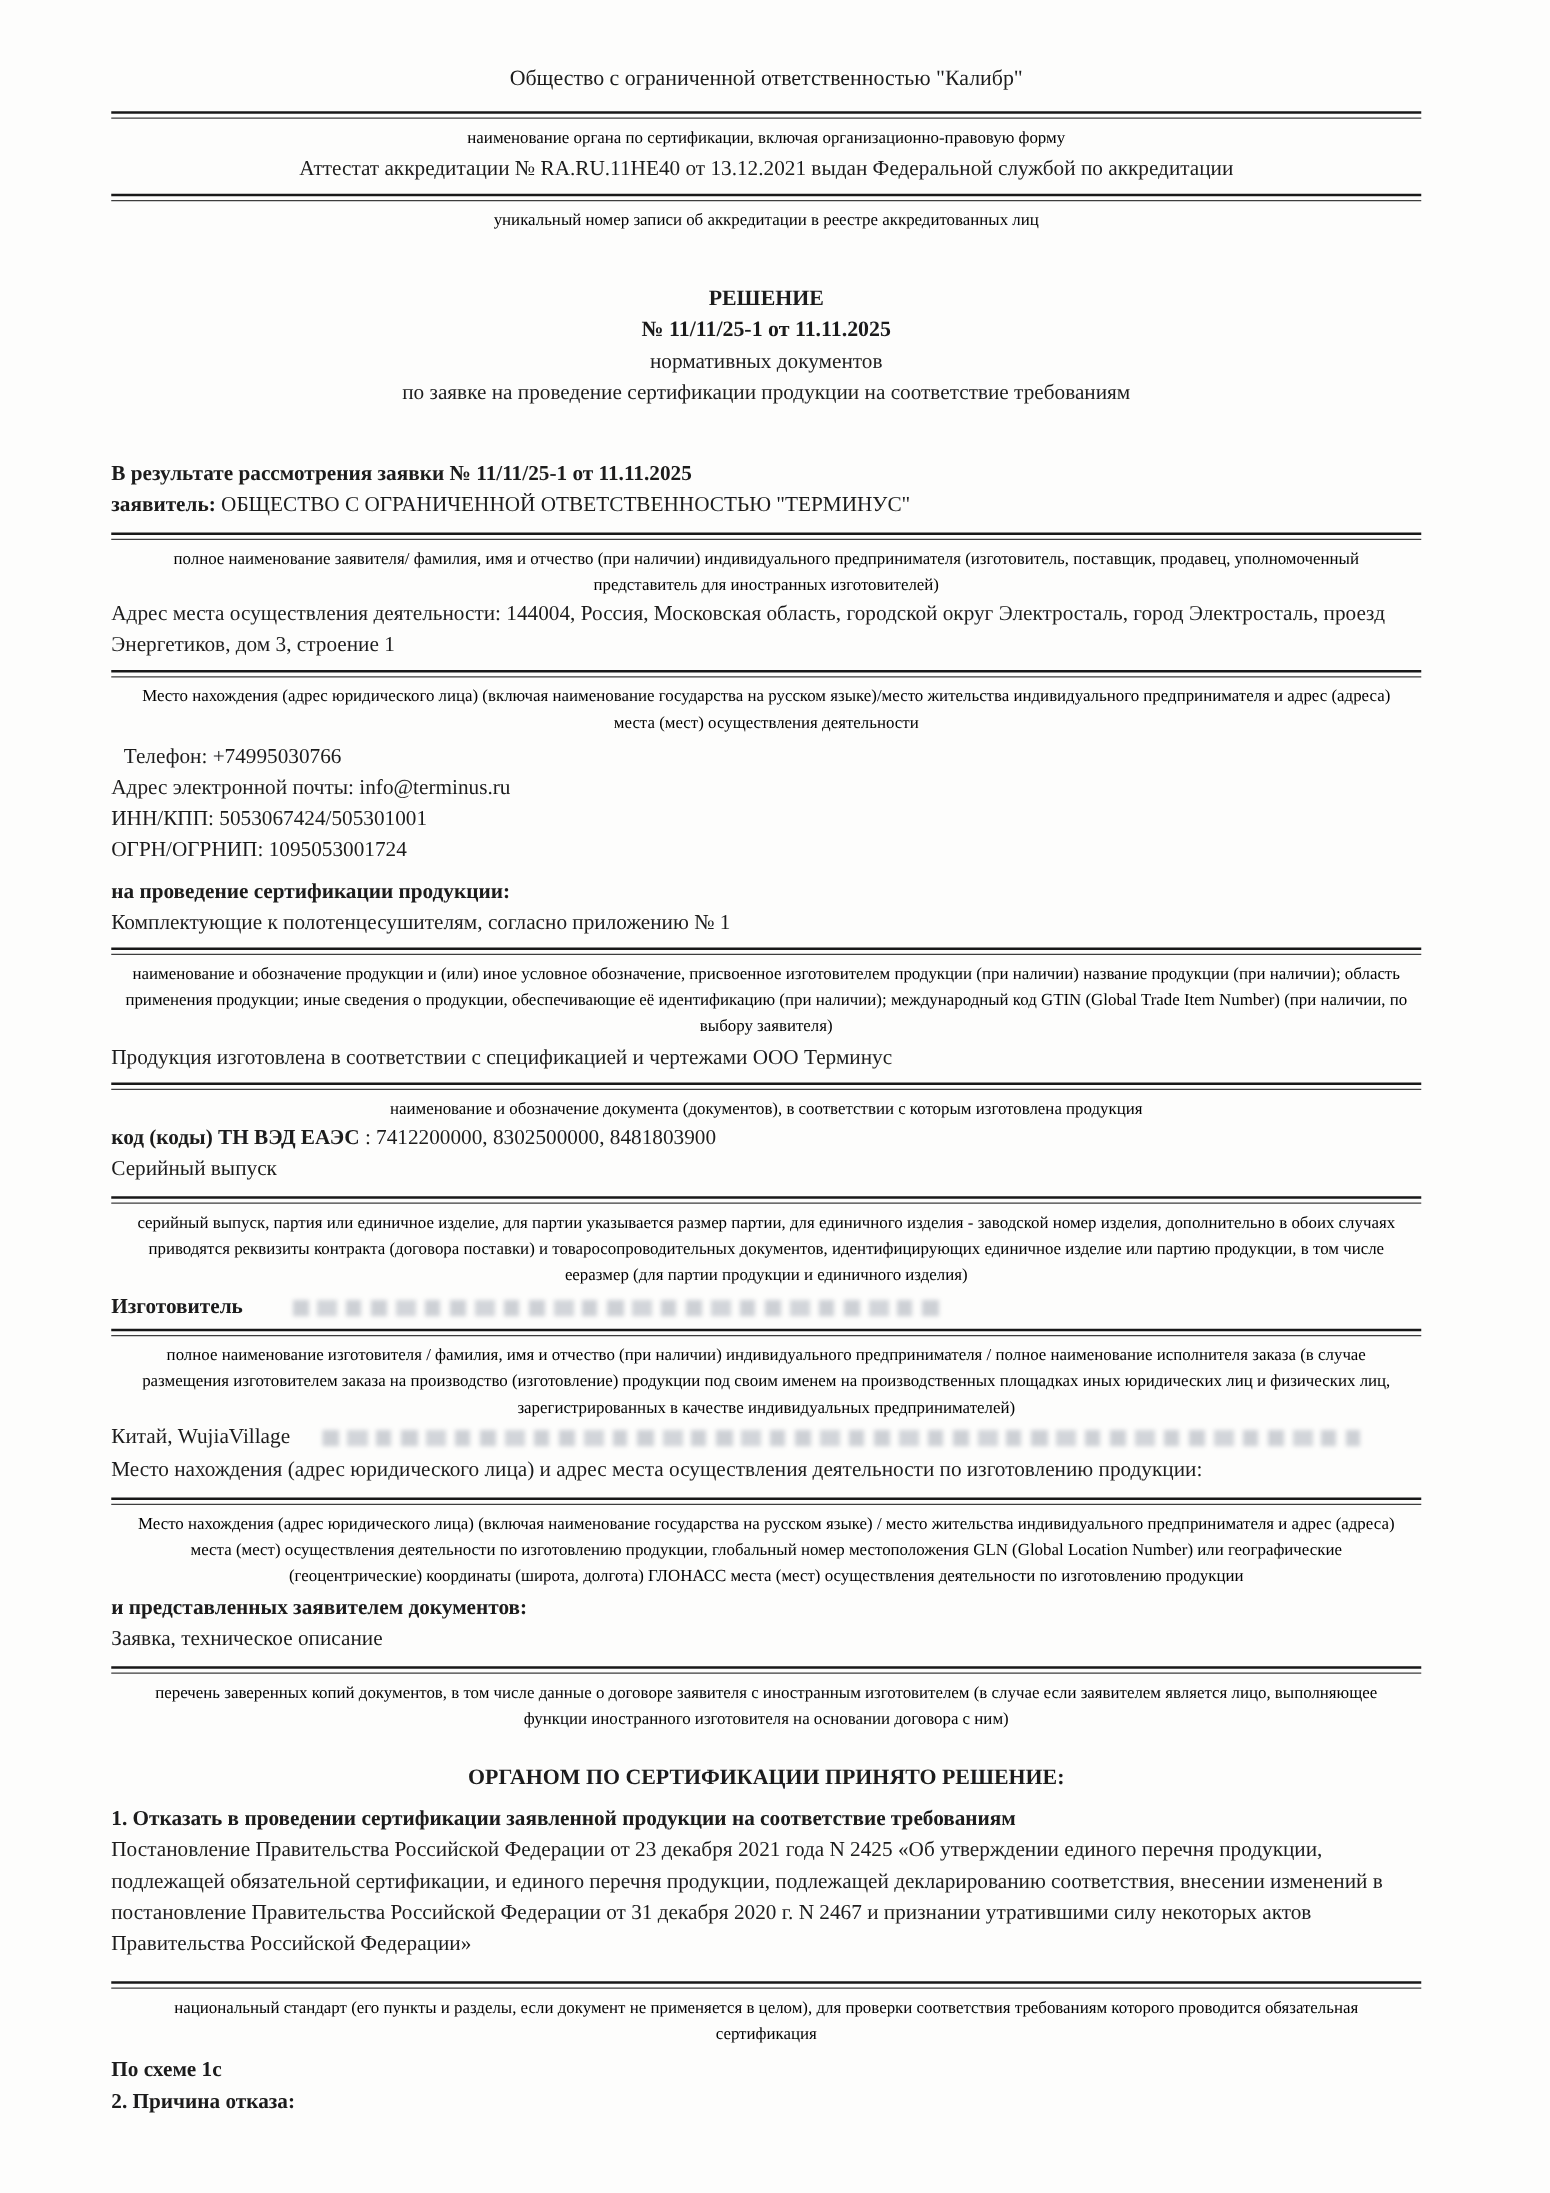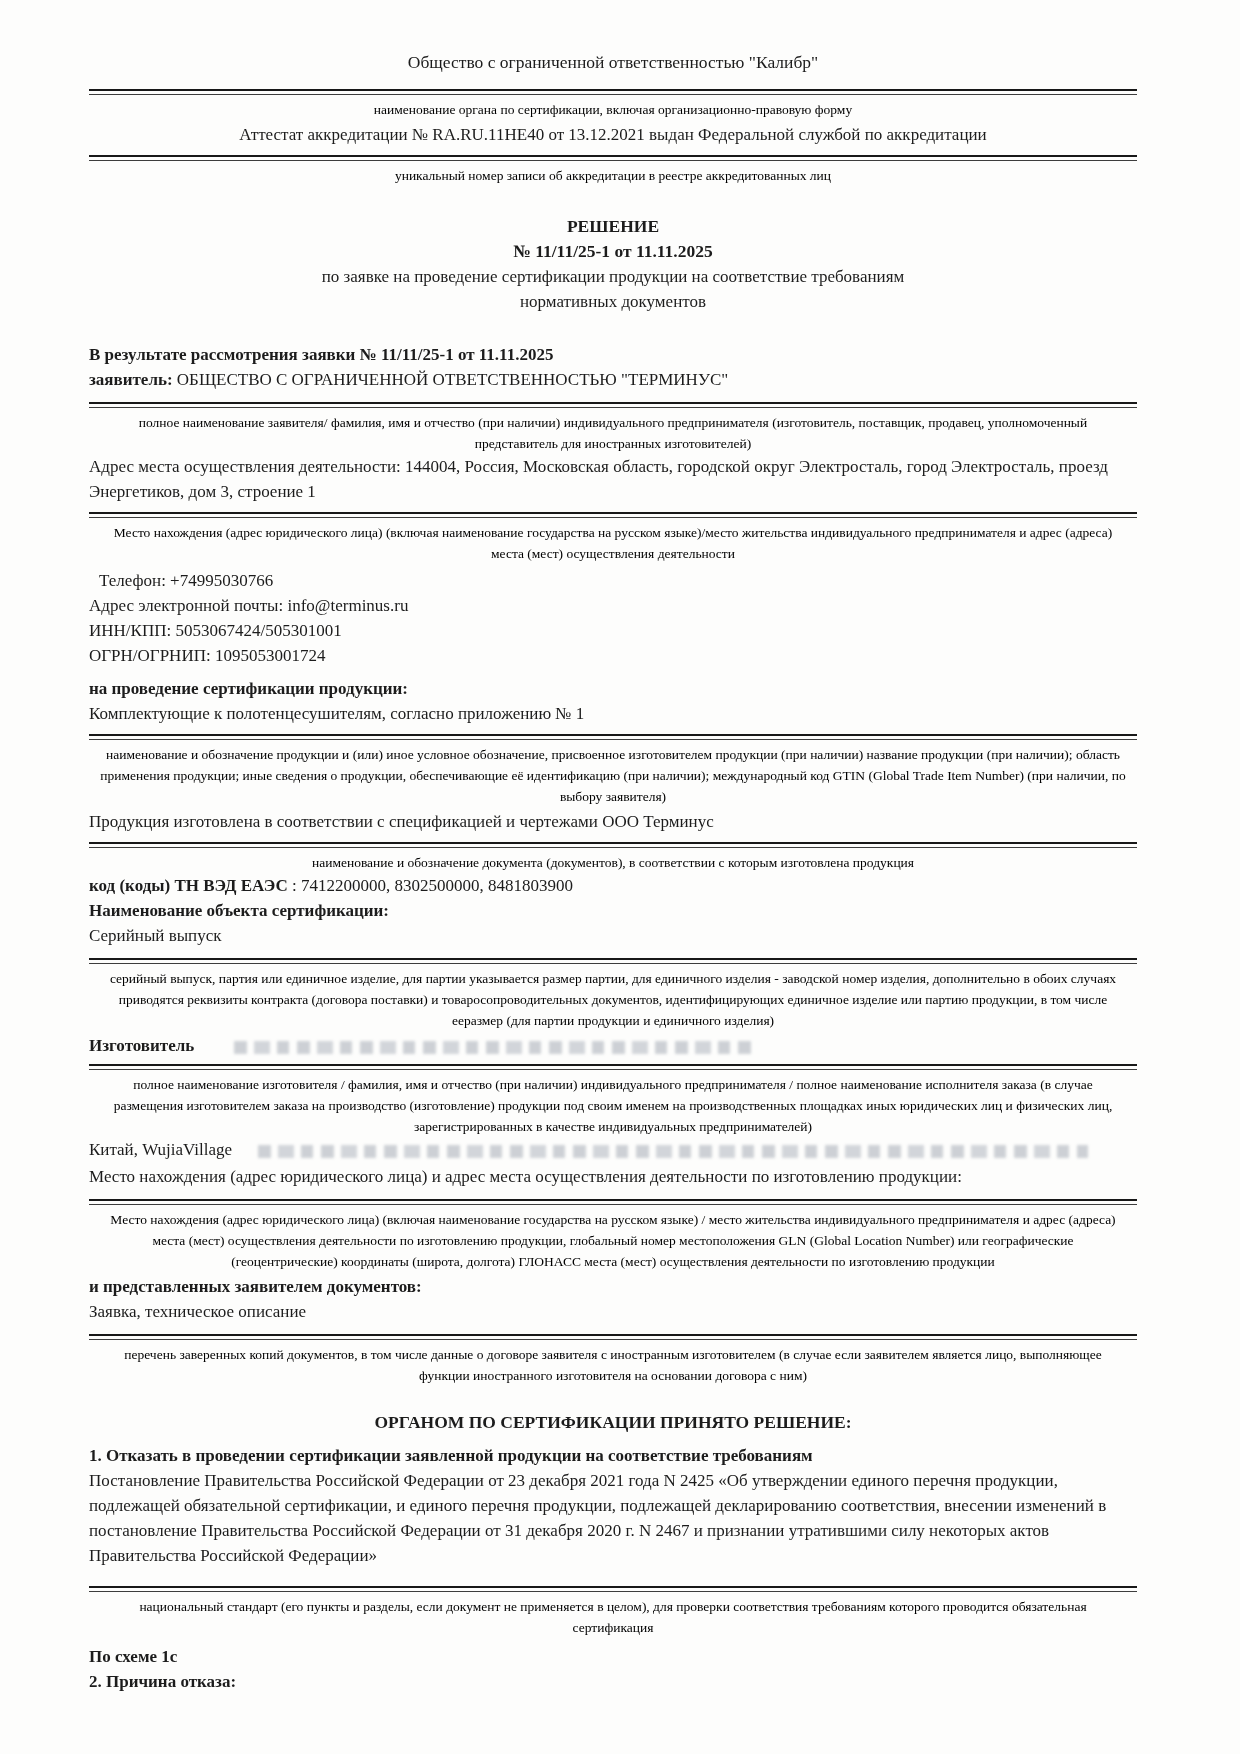--- a/index.html
+++ b/index.html
@@ -33,21 +33,21 @@
     margin:7px 0 4px 0;
   }
   .mt2{margin-top:2px;}
   .mt4{margin-top:4px;margin-left:10px;}
   .mt6{margin-top:6px;}
   .mt8{margin-top:8px;}
   .mt10{margin-top:10px;}
   .mt14{margin-top:14px;}
   .mt18{margin-top:18px;}
   .mt24{margin-top:24px;}
-  .mt28{margin-top:28px;}
+  .mt28{margin-top:40px;}
   .ghost-strip{
     display:inline-block;
     vertical-align:middle;
     height:13px;
     filter:blur(1.6px);
     opacity:.42;
     background:repeating-linear-gradient(90deg,
       #8d94a1 0 13px, transparent 13px 20px,
       #99a0ac 20px 36px, transparent 36px 43px,
       #8d94a1 43px 55px, transparent 55px 63px);
@@ -62,22 +62,22 @@
 
   <div class="tt c">Общество с ограниченной ответственностью "Калибр"</div>
   <div class="sep mt14"></div>
   <div class="cap">наименование органа по сертификации, включая организационно-правовую форму</div>
   <div class="t c mt2">Аттестат аккредитации № RA.RU.11НЕ40 от 13.12.2021 выдан Федеральной службой по аккредитации</div>
   <div class="sep mt8"></div>
   <div class="cap">уникальный номер записи об аккредитации в реестре аккредитованных лиц</div>
 
   <div class="tt c b mt28">РЕШЕНИЕ</div>
   <div class="tt c b">№ 11/11/25-1 от 11.11.2025</div>
+  <div class="t c">нормативных документов</div>
   <div class="t c">по заявке на проведение сертификации продукции на соответствие требованиям</div>
-  <div class="t c">нормативных документов</div>
 
   <div class="t b mt28">В результате рассмотрения заявки № 11/11/25-1 от 11.11.2025</div>
   <div class="t"><span class="b">заявитель:</span> <span>ОБЩЕСТВО С ОГРАНИЧЕННОЙ ОТВЕТСТВЕННОСТЬЮ "ТЕРМИНУС"</span></div>
   <div class="sep mt10"></div>
   <div class="cap">полное наименование заявителя/ фамилия, имя и отчество (при наличии) индивидуального предпринимателя (изготовитель, поставщик, продавец, уполномоченный представитель для иностранных изготовителей)</div>
   <div class="t">Адрес места осуществления деятельности: 144004, Россия, Московская область, городской округ Электросталь, город Электросталь, проезд Энергетиков, дом 3, строение 1</div>
   <div class="sep mt8"></div>
   <div class="cap">Место нахождения (адрес юридического лица) (включая наименование государства на русском языке)/место жительства индивидуального предпринимателя и адрес (адреса) места (мест) осуществления деятельности</div>
   <div class="t mt4">Телефон: +74995030766</div>
   <div class="t">Адрес электронной почты: info@terminus.ru</div>
@@ -85,21 +85,20 @@
   <div class="t">ОГРН/ОГРНИП: 1095053001724</div>
 
   <div class="t b mt8">на проведение сертификации продукции:</div>
   <div class="t">Комплектующие к полотенцесушителям, согласно приложению № 1</div>
   <div class="sep mt8"></div>
   <div class="cap">наименование и обозначение продукции и (или) иное условное обозначение, присвоенное изготовителем продукции (при наличии) название продукции (при наличии); область применения продукции; иные сведения о продукции, обеспечивающие её идентификацию (при наличии); международный код GTIN (Global Trade Item Number) (при наличии, по выбору заявителя)</div>
   <div class="t mt2">Продукция изготовлена в соответствии с спецификацией и чертежами ООО Терминус</div>
   <div class="sep mt8"></div>
   <div class="cap">наименование и обозначение документа (документов), в соответствии с которым изготовлена продукция</div>
   <div class="t"><span class="b">код (коды) ТН ВЭД ЕАЭС</span> <span>: 7412200000, 8302500000, 8481803900</span></div>
-  <div class="t b">Наименование объекта сертификации:</div>
   <div class="t">Серийный выпуск</div>
   <div class="sep mt10"></div>
   <div class="cap">серийный выпуск, партия или единичное изделие, для партии указывается размер партии, для единичного изделия - заводской номер изделия, дополнительно в обоих случаях приводятся реквизиты контракта (договора поставки) и товаросопроводительных документов, идентифицирующих единичное изделие или партию продукции, в том числе ееразмер (для партии продукции и единичного изделия)</div>
 
   <div class="t mt2"><span class="b">Изготовитель</span><span class="ghost-strip g1"></span></div>
   <div class="sep mt6"></div>
   <div class="cap">полное наименование изготовителя / фамилия, имя и отчество (при наличии) индивидуального предпринимателя / полное наименование исполнителя заказа (в случае размещения изготовителем заказа на производство (изготовление) продукции под своим именем на производственных площадках иных юридических лиц и физических лиц, зарегистрированных в качестве индивидуальных предпринимателей)</div>
   <div class="t"><span>Китай, WujiaVillage</span><span class="ghost-strip g2"></span></div>
   <div class="t mt2">Место нахождения (адрес юридического лица) и адрес места осуществления деятельности по изготовлению продукции:</div>
   <div class="sep mt10"></div>

